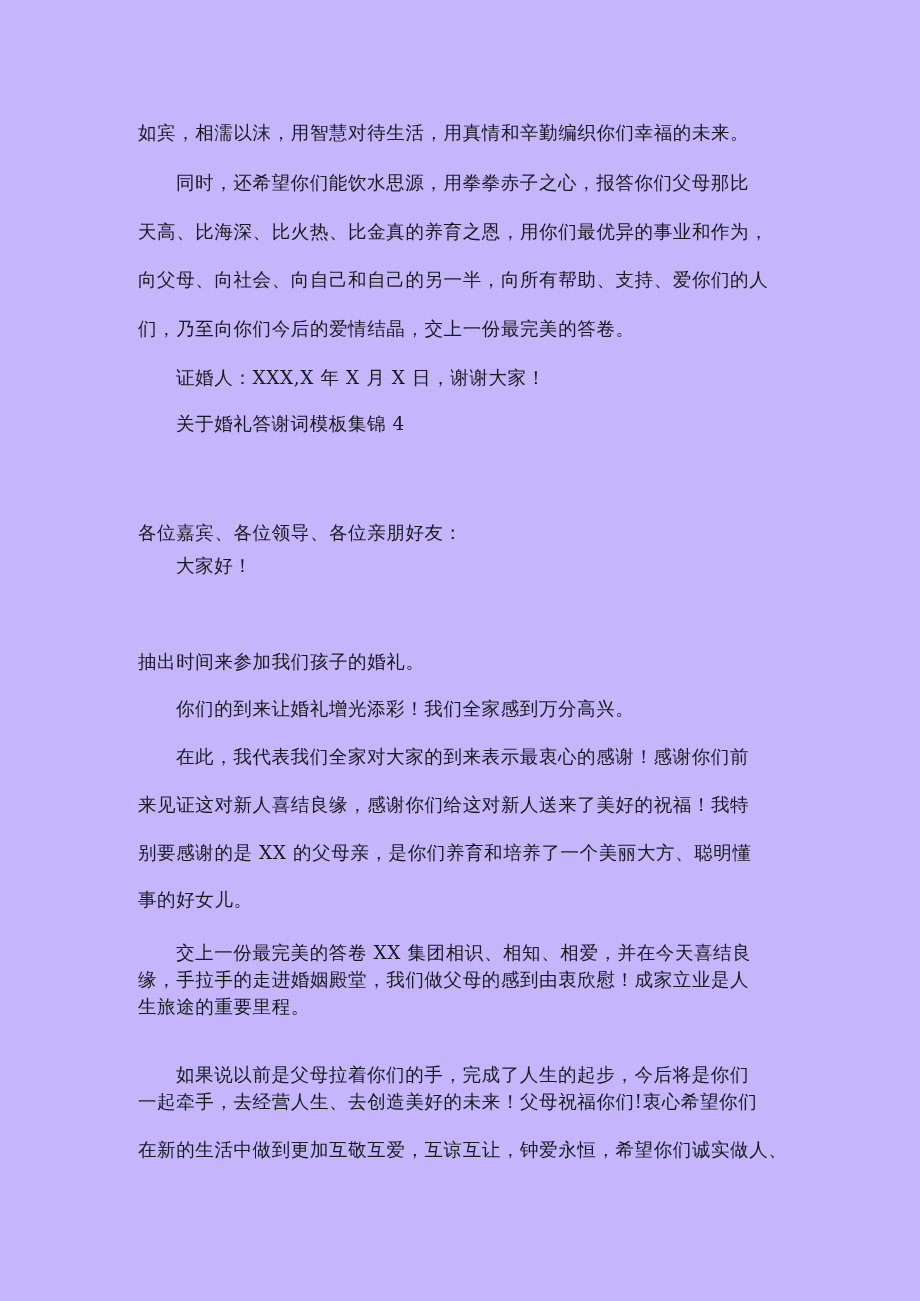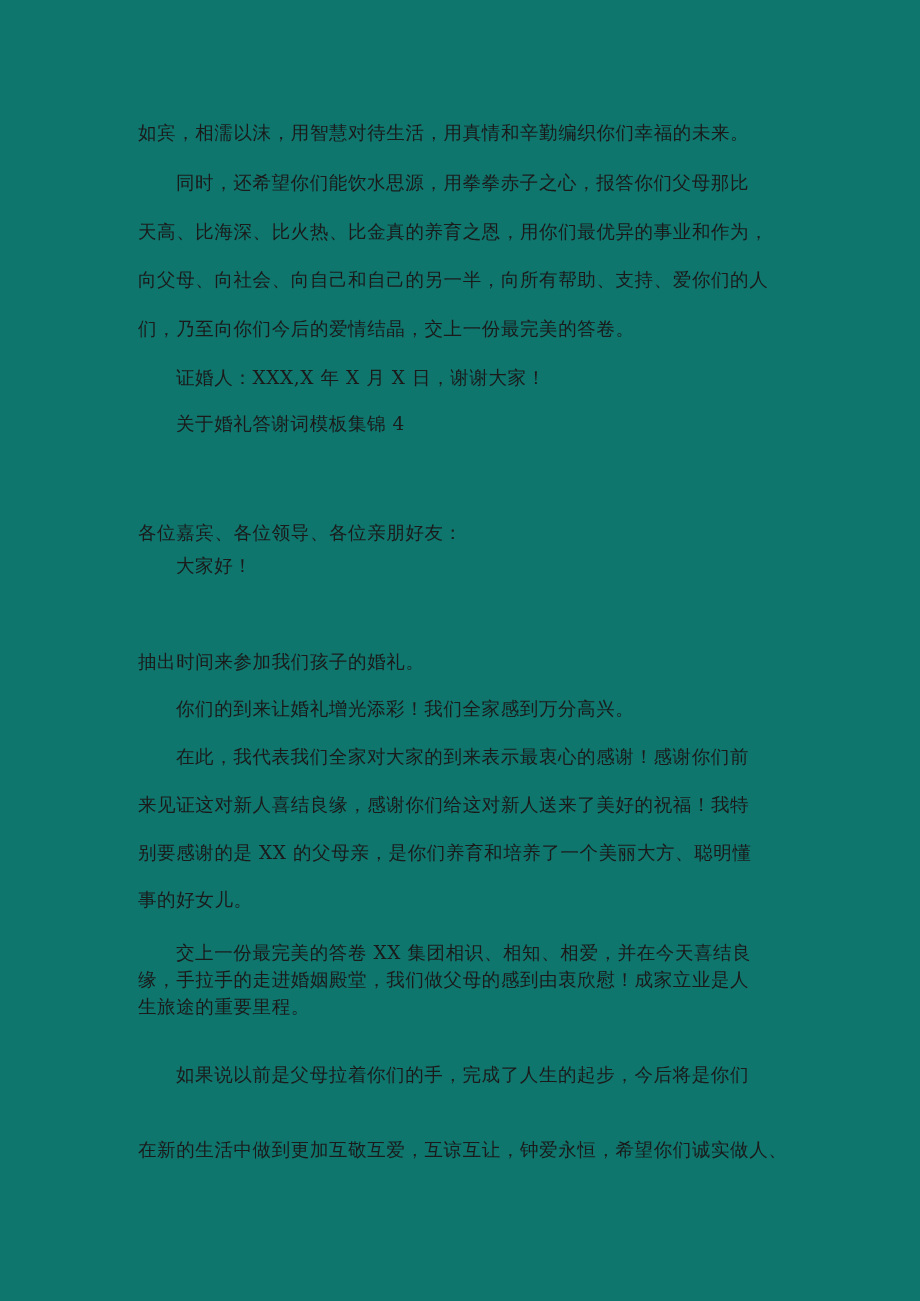--- a/index.html
+++ b/index.html
@@ -13,21 +13,21 @@
       position: relative;
       overflow: hidden;
       font-family: "DejaVu Serif", "Liberation Serif", serif;
       color: #1a1a1a;
     }
     .page {
       position: absolute;
       left: 0; top: 0;
       width: 920px;
       height: 1301px;
-      background: #0f766e;
+      background: #c4b5fd;
     }
     .line {
       position: absolute;
       left: 138px;
       white-space: nowrap;
       font-size: 18.5px;
       line-height: 24px;
       letter-spacing: 0.6px;
     }
     .indent { left: 176px; }
@@ -59,15 +59,16 @@
   <div class="line indent" style="top:745px">在此，我代表我们全家对大家的到来表示最衷心的感谢！感谢你们前</div>
   <div class="line" style="top:841px">别要感谢的是 XX 的父母亲，是你们养育和培养了一个美丽大方、聪明懂</div>
   <div class="line" style="top:793px">来见证这对新人喜结良缘，感谢你们给这对新人送来了美好的祝福！我特</div>
   <div class="line" style="top:888px">事的好女儿。</div>
 
   <div class="line indent" style="top:941px">交上一份最完美的答卷 XX 集团相识、相知、相爱，并在今天喜结良</div>
   <div class="line" style="top:968px">缘，手拉手的走进婚姻殿堂，我们做父母的感到由衷欣慰！成家立业是人</div>
   <div class="line" style="top:995px">生旅途的重要里程。</div>
 
   <div class="line indent" style="top:1063px">如果说以前是父母拉着你们的手，完成了人生的起步，今后将是你们</div>
+  <div class="line" style="top:1090px">一起牵手，去经营人生、去创造美好的未来！父母祝福你们!衷心希望你们</div>
   <div class="line" style="top:1138px">在新的生活中做到更加互敬互爱，互谅互让，钟爱永恒，希望你们诚实做人、</div>
 
 </div>
 
 </body></html>

